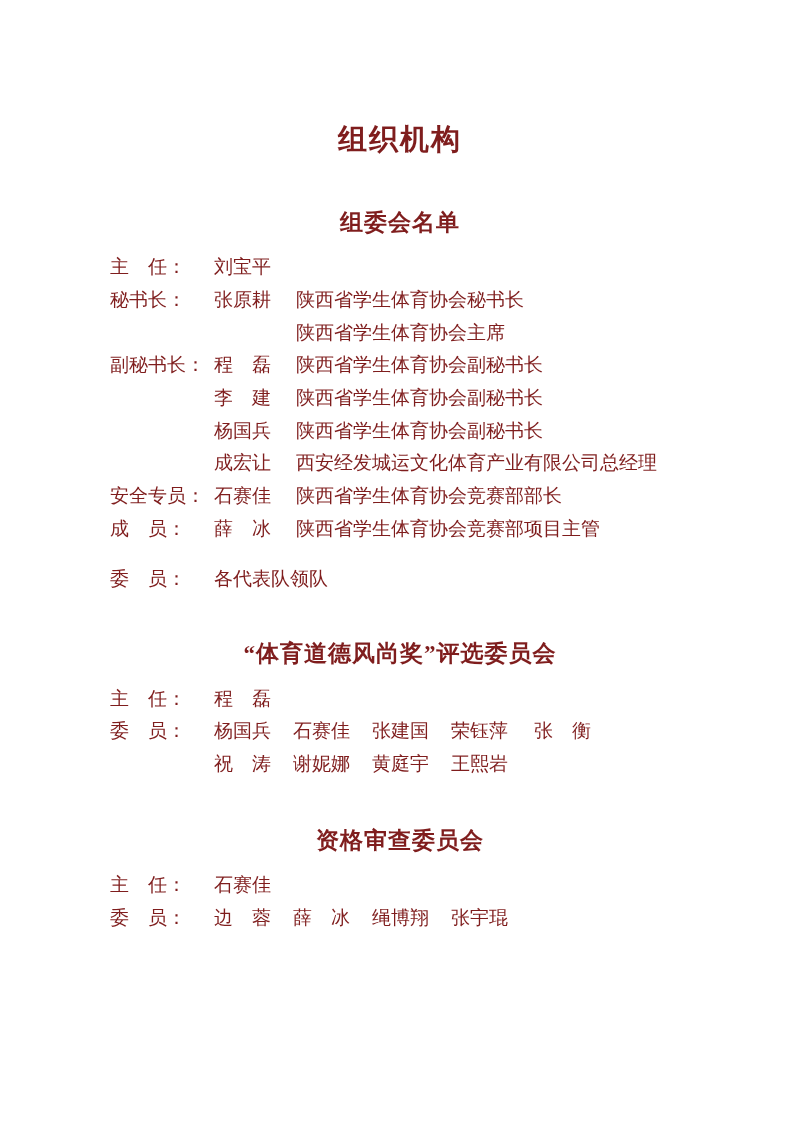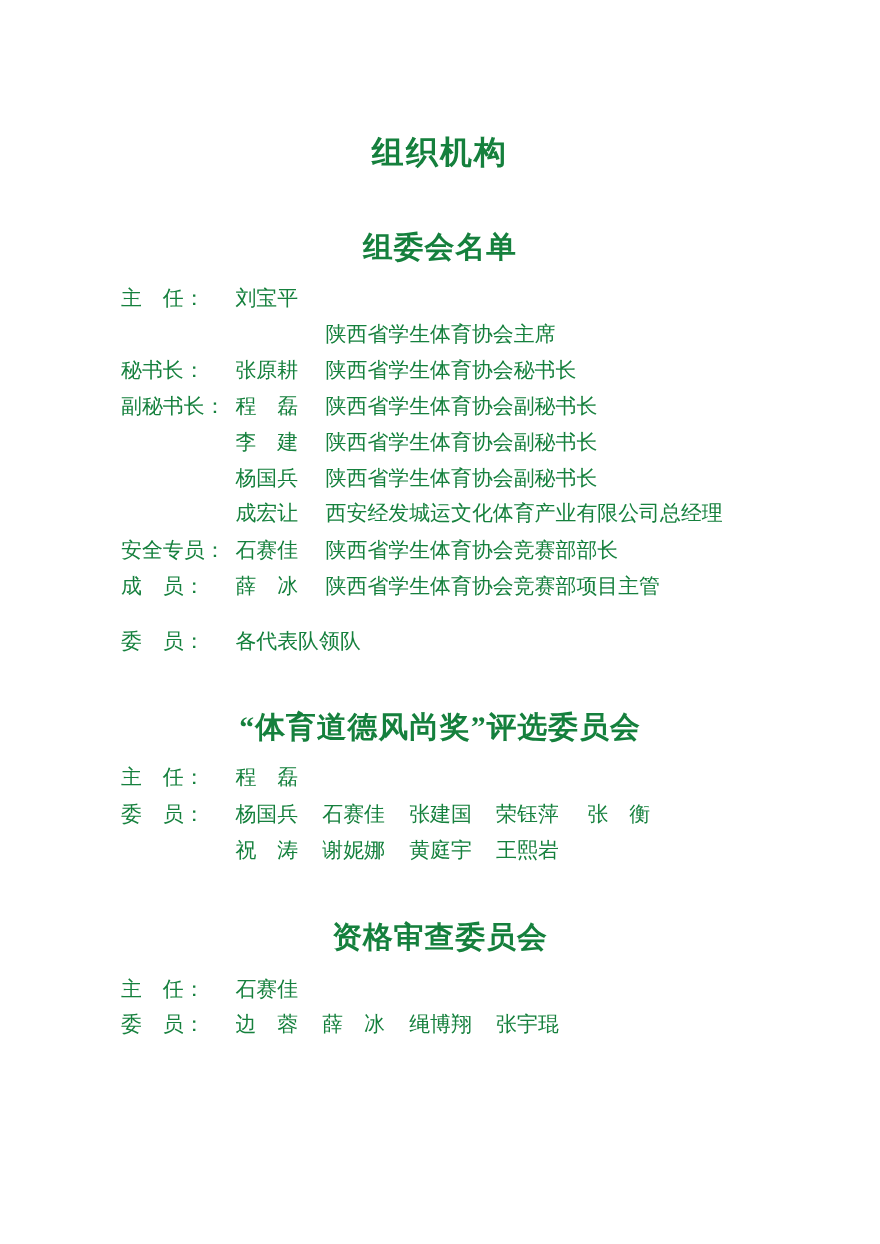--- a/index.html
+++ b/index.html
@@ -8,41 +8,41 @@
     background: #ffffff;
   }
   .page {
     position: relative;
     width: 800px;
     height: 1131px;
     background: #ffffff;
     margin: 0 auto;
     overflow: hidden;
     font-family: "Liberation Serif", "DejaVu Serif", serif;
-    color: #15803d;
+    color: #7f1d1d;
     box-sizing: border-box;
   }
   .content {
     position: absolute;
     left: 110px;
     top: 0;
     width: 580px;
   }
   .doc-title {
     text-align: center;
     font-size: 29px;
     font-weight: bold;
     letter-spacing: 2px;
     margin-top: 122px;
     margin-bottom: 0;
     line-height: 1.2;
   }
   .section-title {
     text-align: center;
-    font-size: 27px;
+    font-size: 23px;
     font-weight: bold;
     letter-spacing: 1px;
     line-height: 1.2;
   }
   .sec1-title { margin-top: 52px; }
   .sec2-title { margin-top: 44px; }
   .sec3-title { margin-top: 46px; }
 
   .row {
     display: flex;
@@ -108,29 +108,29 @@
 
     <div class="section-title sec1-title">组委会名单</div>
     <div class="sec-body">
 
       <div class="row">
         <div class="label spread">主　任：</div>
         <div class="name spread">刘宝平</div>
       </div>
 
       <div class="row">
-        <div class="label"></div>
-        <div class="name"></div>
-        <div class="desc">陕西省学生体育协会主席</div>
-      </div>
-
-      <div class="row">
         <div class="label">秘书长：</div>
         <div class="name">张原耕</div>
         <div class="desc">陕西省学生体育协会秘书长</div>
+      </div>
+
+      <div class="row">
+        <div class="label"></div>
+        <div class="name"></div>
+        <div class="desc">陕西省学生体育协会主席</div>
       </div>
 
       <div class="row">
         <div class="label">副秘书长：</div>
         <div class="name spread">程　磊</div>
         <div class="desc">陕西省学生体育协会副秘书长</div>
       </div>
 
       <div class="row">
         <div class="label"></div>

